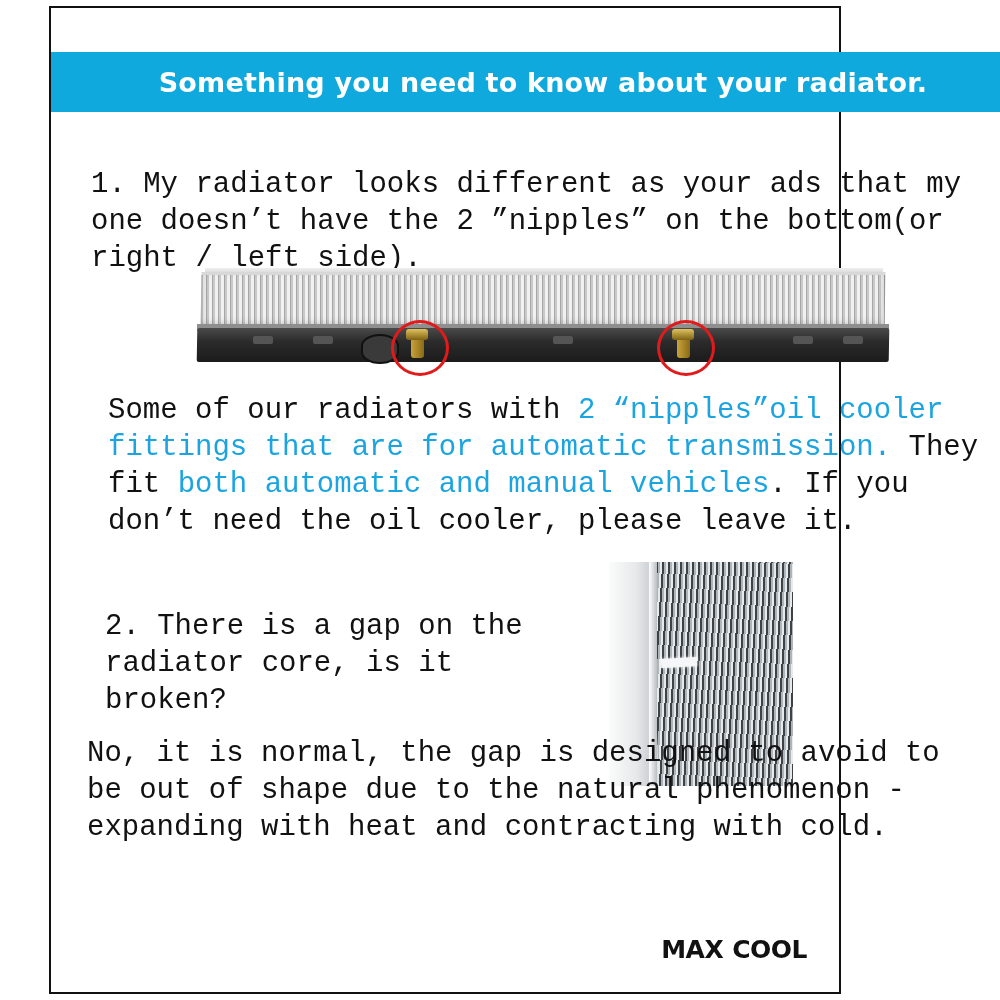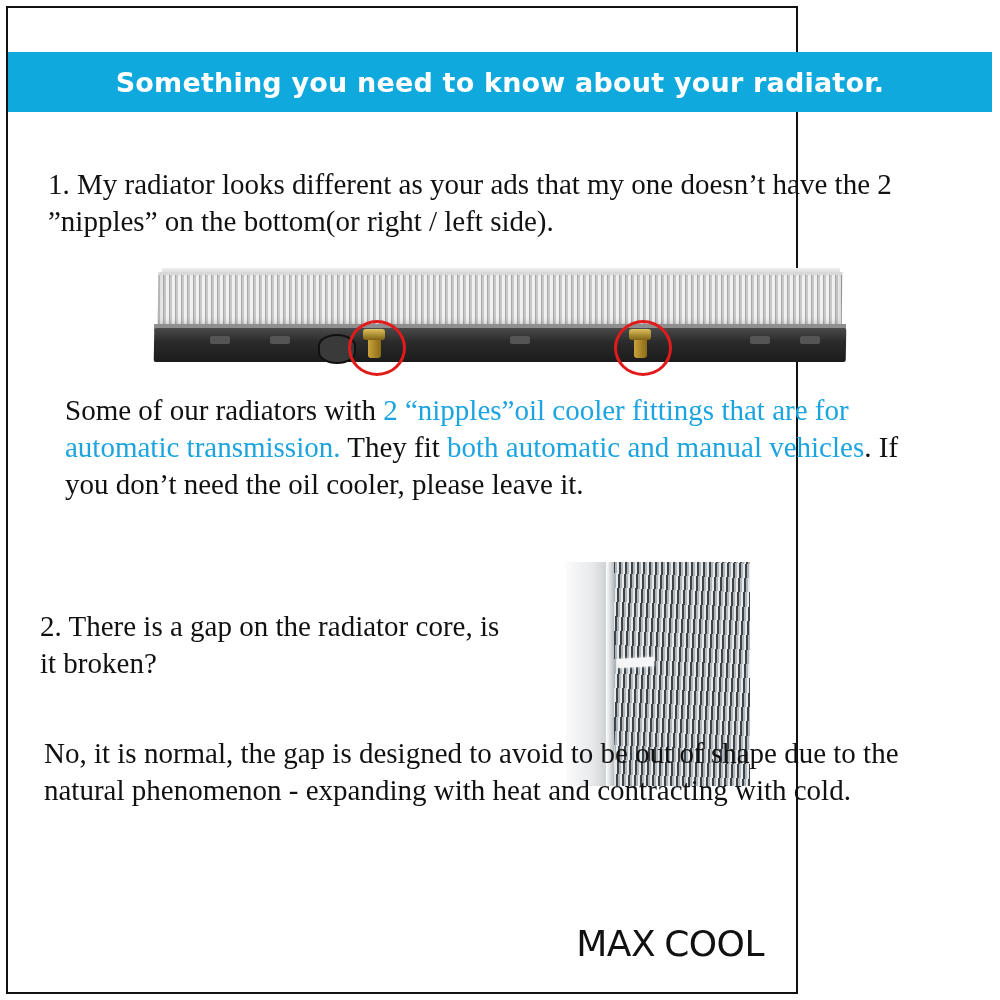--- a/index.html
+++ b/index.html
@@ -12,20 +12,21 @@
     background: #ffffff;
     font-family: "DejaVu Sans", sans-serif;
     overflow: hidden;
   }
   .page {
     position: relative;
     width: 804px;
     height: 1000px;
     background: #ffffff;
     box-sizing: border-box;
+    margin-left: 43px;
   }
   
   .frame {
     position: absolute;
     left: 6px;
     top: 6px;
     right: 6px;
     bottom: 6px;
     border: 2px solid #111111;
     box-sizing: border-box;
@@ -53,37 +54,37 @@
     text-align: center;
     font-family: "DejaVu Sans", sans-serif;
   }
 
   
   .txt {
     position: absolute;
     color: #111111;
     font-size: 29px;
     line-height: 1.28;
-    font-family: Liberation Serif, serif;
+    font-family: Liberation Mono, monospace;
     font-weight: 500;
   }
   .q1 {
     left: 48px;
     top: 166px;
     width: 906px;
   }
   .p-some {
     left: 65px;
     top: 392px;
     width: 880px;
   }
   .hl { color: #1ba4e0; }
 
   .q2 {
-    left: 40px;
+    left: 62px;
     top: 608px;
     width: 460px;
   }
   .p-no {
     left: 44px;
     top: 735px;
     width: 870px;
   }
 
   
@@ -231,22 +232,22 @@
     width: 8px;
     height: 224px;
     background: linear-gradient(90deg,#ffffff,#b9bec1);
   }
 
   
   .brand {
     position: absolute;
     right: 40px;
     bottom: 36px;
-    font-size: 36px;
-    font-weight: normal;
+    font-size: 25px;
+    font-weight: bold;
     letter-spacing: -0.5px;
     color: #111111;
     font-family: "DejaVu Sans", sans-serif;
   }
   .brand .gap-sp { display: inline-block; width: 9px; }
 </style>
 </head>
 <body>
 
 <div class="page">

